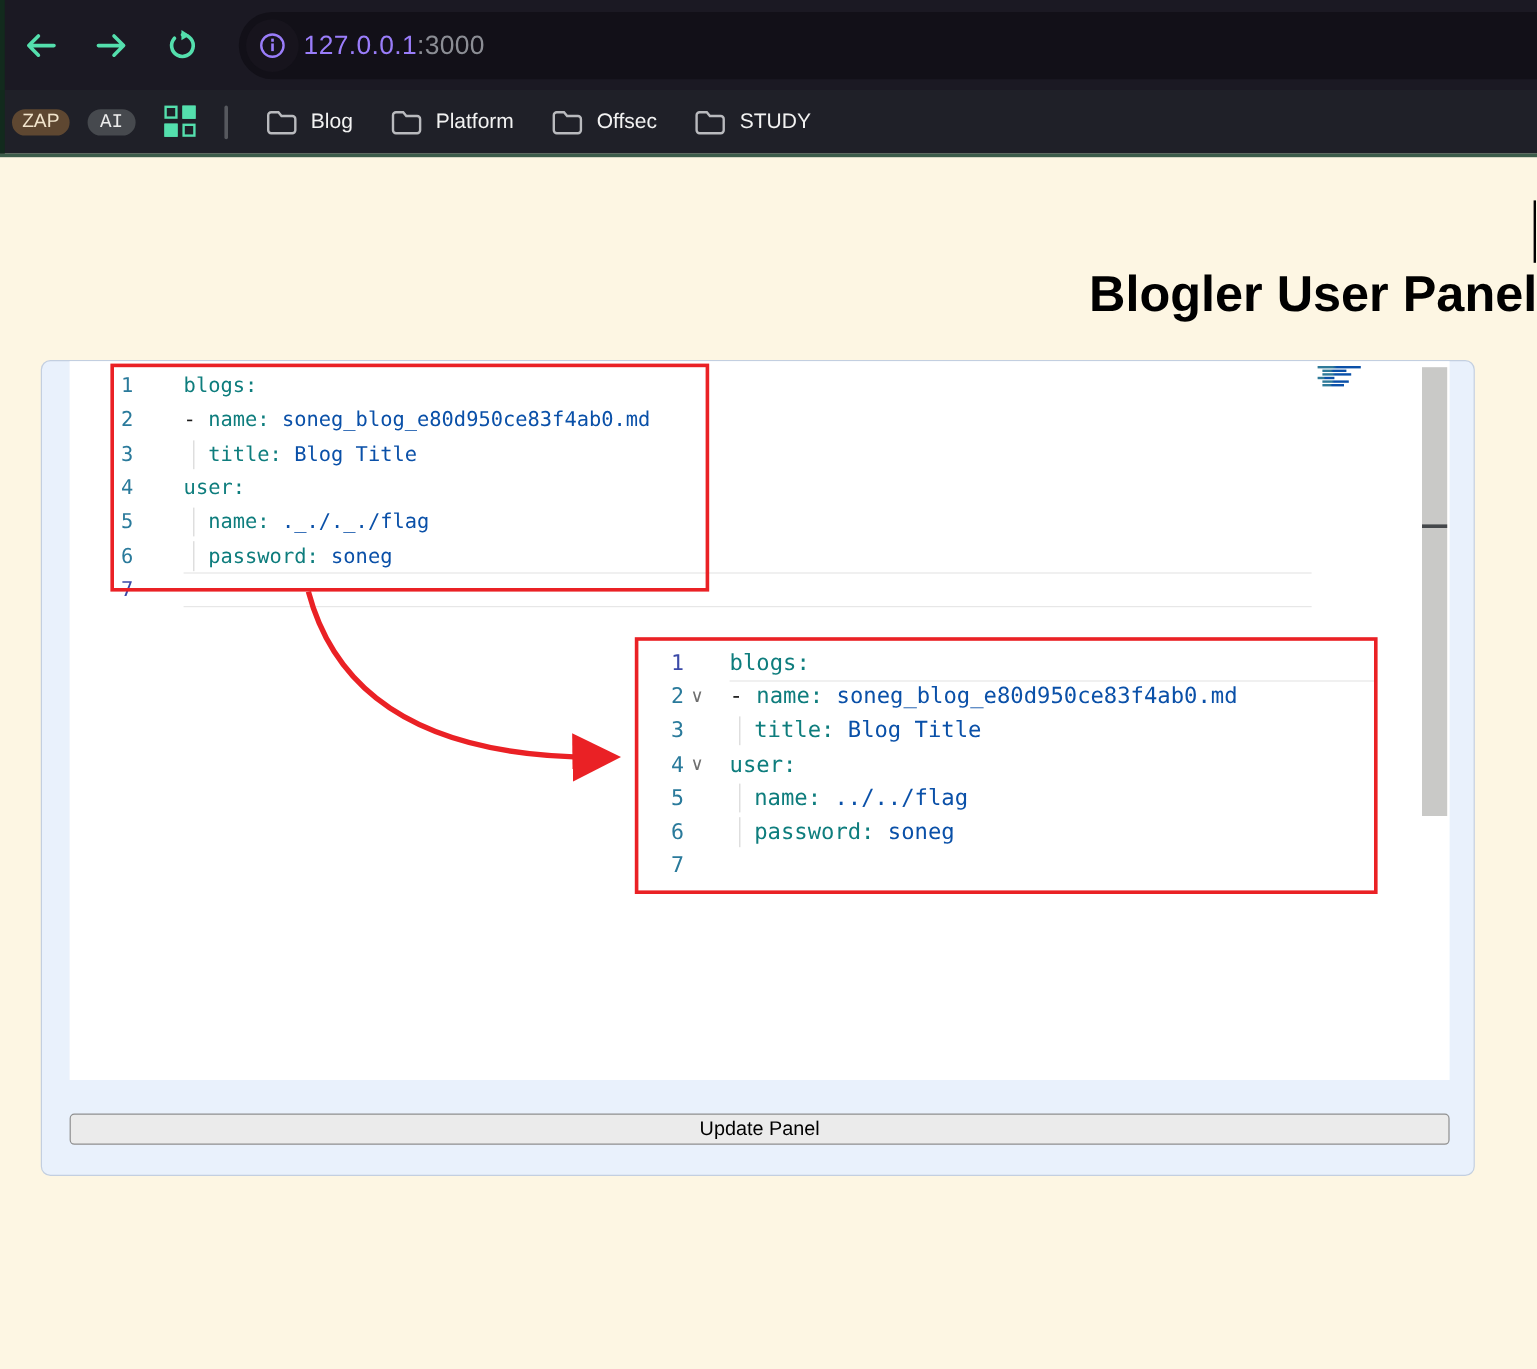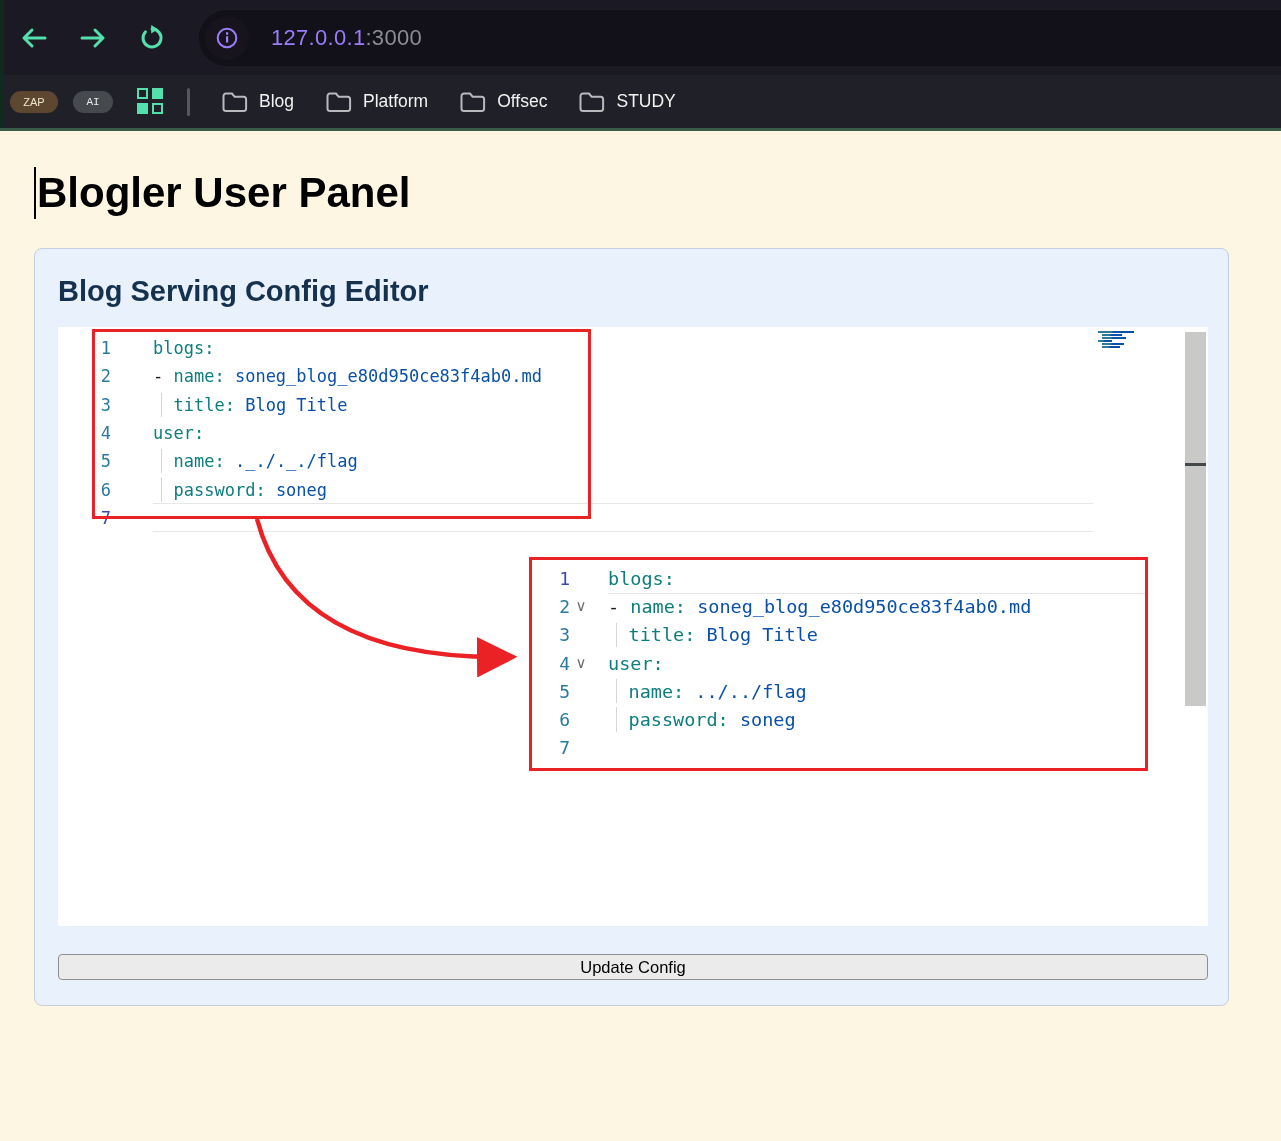--- a/index.html
+++ b/index.html
@@ -10,40 +10,40 @@
   .chrome { position:relative; width:100%; height:131px; }
   .toolbar { position:relative; height:75px; background:#1b1923; display:flex; align-items:center; }
   .edge-strip { position:absolute; left:0; top:0; width:4px; height:128px; background:#122a1d; }
   .nav-btn { width:40px; height:40px; border:none; background:transparent; display:flex; align-items:center; justify-content:center; cursor:pointer; }
   .nav-btn svg { display:block; }
   .nav-back { margin-left:13px; }
   .nav-fwd  { margin-left:20px; }
   .nav-reload { margin-left:19px; }
   .url-bar { flex:1; height:56px; margin-left:27px; background:#121018; border-radius:28px 0 0 28px; display:flex; align-items:center; }
   .info-chip { width:44px; height:44px; margin-left:6px; border-radius:50%; background:#17141d; display:flex; align-items:center; justify-content:center; }
-  .url-text { margin-left:22px; font-size:22px; letter-spacing:0.3px; }
+  .url-text { margin-left:4px; font-size:22px; letter-spacing:0.3px; }
   .url-host { color:var(--url-purple,#9a7dfa); }
   .url-port { color:#8b8d94; }
 
   .bookmarks { height:53px; background:#1f2028; display:flex; align-items:center; }
-  .bm-pill { display:inline-flex; align-items:center; justify-content:center; height:22px; border-radius:11px; font-size:11px; }
+  .bm-pill { display:inline-flex; align-items:center; justify-content:center; height:22px; border-radius:11px; font-size:16px; }
   .bm-zap { margin-left:10px; width:48px; background:#5e4731; color:#f2e5cd; }
   .bm-ai  { margin-left:15px; width:40px; background:#46494e; color:#ececec;font-family:Liberation Mono, monospace; }
   .grid-icon { margin-left:24px; width:28px; height:28px; display:grid; grid-template-columns:11px 11px; grid-template-rows:11px 11px; gap:4px; }
   .grid-icon span { width:11px; height:11px; border:2.5px solid var(--mint,#54dfad); }
   .grid-icon span.filled { background:var(--mint,#54dfad); }
   .bm-divider { width:3px; height:28px; background:#56585e; border-radius:2px; margin-left:22px; }
   .bm-folder { display:inline-flex; align-items:center; margin-left:31px; cursor:pointer; }
   .bm-folder svg { display:block; }
   .bm-folder .bm-label { margin-left:11px; color:#f2f2f2; font-size:17.5px; }
   .green-line { height:3px; background:#3c5c4a; }
 
   
   .page { padding-top:36px; }
-  h1.page-title { margin-left:34px; font-size:42px; line-height:52px; font-weight:bold; color:#000; display:flex; align-items:flex-start; }
+  h1.page-title { margin-left:34px; font-size:42px; line-height:52px; font-weight:bold; color:#000; display:flex; align-items:flex-end;flex-direction:column; }
   .caret { display:inline-block; width:2px; height:52px; background:#000; margin-right:1px; }
   .subtitle { margin:23px 0 0 34px; font-size:19px; color:#111; }
   .subtitle a { color:var(--link-blue,#4d86f8); text-decoration:none; }
 
   .panel { margin:29px 0 0 34px; width:1195px; background:var(--panel-bg,#e9f1fc); border:1px solid #c3cfe0; border-radius:8px; }
   h2.panel-title { margin:26px 0 19px 23px; font-size:29px; font-weight:bold; color:var(--navy,#16314e); }
 
   .editor { position:relative; margin-left:23px; width:1150px; height:599px; background:#fff; font-family:"DejaVu Sans Mono", monospace; }
 
   .code-block { position:absolute; }
@@ -158,21 +158,20 @@
   <div class="green-line"></div>
 </div>
 
 <div class="page">
   <h1 class="page-title">
       <span class="caret"></span>
       <span>Blogler User Panel</span>
     </h1>
 
   <div class="panel">
-    <h2 class="panel-title">Blog Serving Config Editor</h2>
 
     <div class="editor">
       <div id="code-main" class="code-block">
           <div class="code-line"><span class="ln">1</span><span class="code"><span class="tk-key">blogs:</span></span></div>
           <div class="code-line"><span class="ln">2</span><span class="code"><span class="tk-plain">- </span><span class="tk-key">name:</span><span class="tk-plain"> </span><span class="tk-val">soneg_blog_e80d950ce83f4ab0.md</span></span></div>
           <div class="code-line indent"><span class="ln">3</span><span class="code"><span class="tk-key">title:</span><span class="tk-plain"> </span><span class="tk-val">Blog Title</span></span></div>
           <div class="code-line"><span class="ln">4</span><span class="code"><span class="tk-key">user:</span></span></div>
           <div class="code-line indent"><span class="ln">5</span><span class="code"><span class="tk-key">name:</span><span class="tk-plain"> </span><span class="tk-val">._./._./flag</span></span></div>
           <div class="code-line indent"><span class="ln">6</span><span class="code"><span class="tk-key">password:</span><span class="tk-plain"> </span><span class="tk-val">soneg</span></span></div>
           <div class="code-line active"><span class="ln">7</span><span class="code"></span></div>
@@ -212,15 +211,15 @@
             <div class="code-line indent"><span class="ln">3</span><span class="fold"></span><span class="code"><span class="tk-key">title:</span><span class="tk-plain"> </span><span class="tk-val">Blog Title</span></span></div>
             <div class="code-line"><span class="ln">4</span><span class="fold">∨</span><span class="code"><span class="tk-key">user:</span></span></div>
             <div class="code-line indent"><span class="ln">5</span><span class="fold"></span><span class="code"><span class="tk-key">name:</span><span class="tk-plain"> </span><span class="tk-val">../../flag</span></span></div>
             <div class="code-line indent"><span class="ln">6</span><span class="fold"></span><span class="code"><span class="tk-key">password:</span><span class="tk-plain"> </span><span class="tk-val">soneg</span></span></div>
             <div class="code-line"><span class="ln">7</span><span class="fold"></span><span class="code"></span></div>
           </div>
         <div class="inset-underline"></div>
       </div>
     </div>
 
-    <button class="update-btn">Update Config</button>
+    <button class="update-btn">Update Panel</button>
   </div>
 </div>
 
 </body></html>

